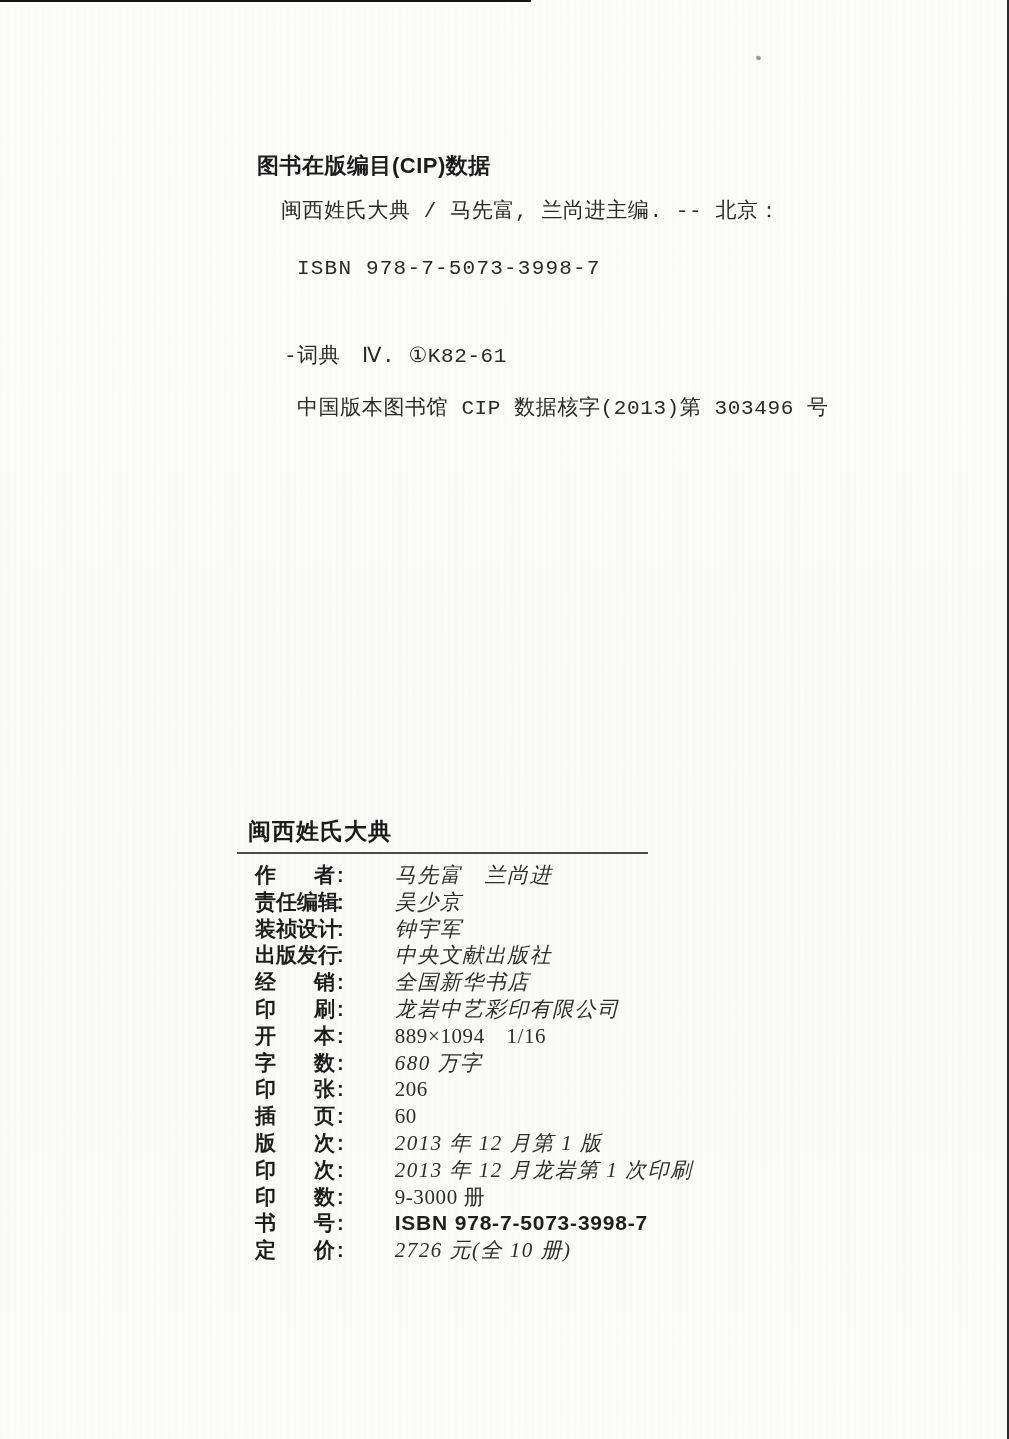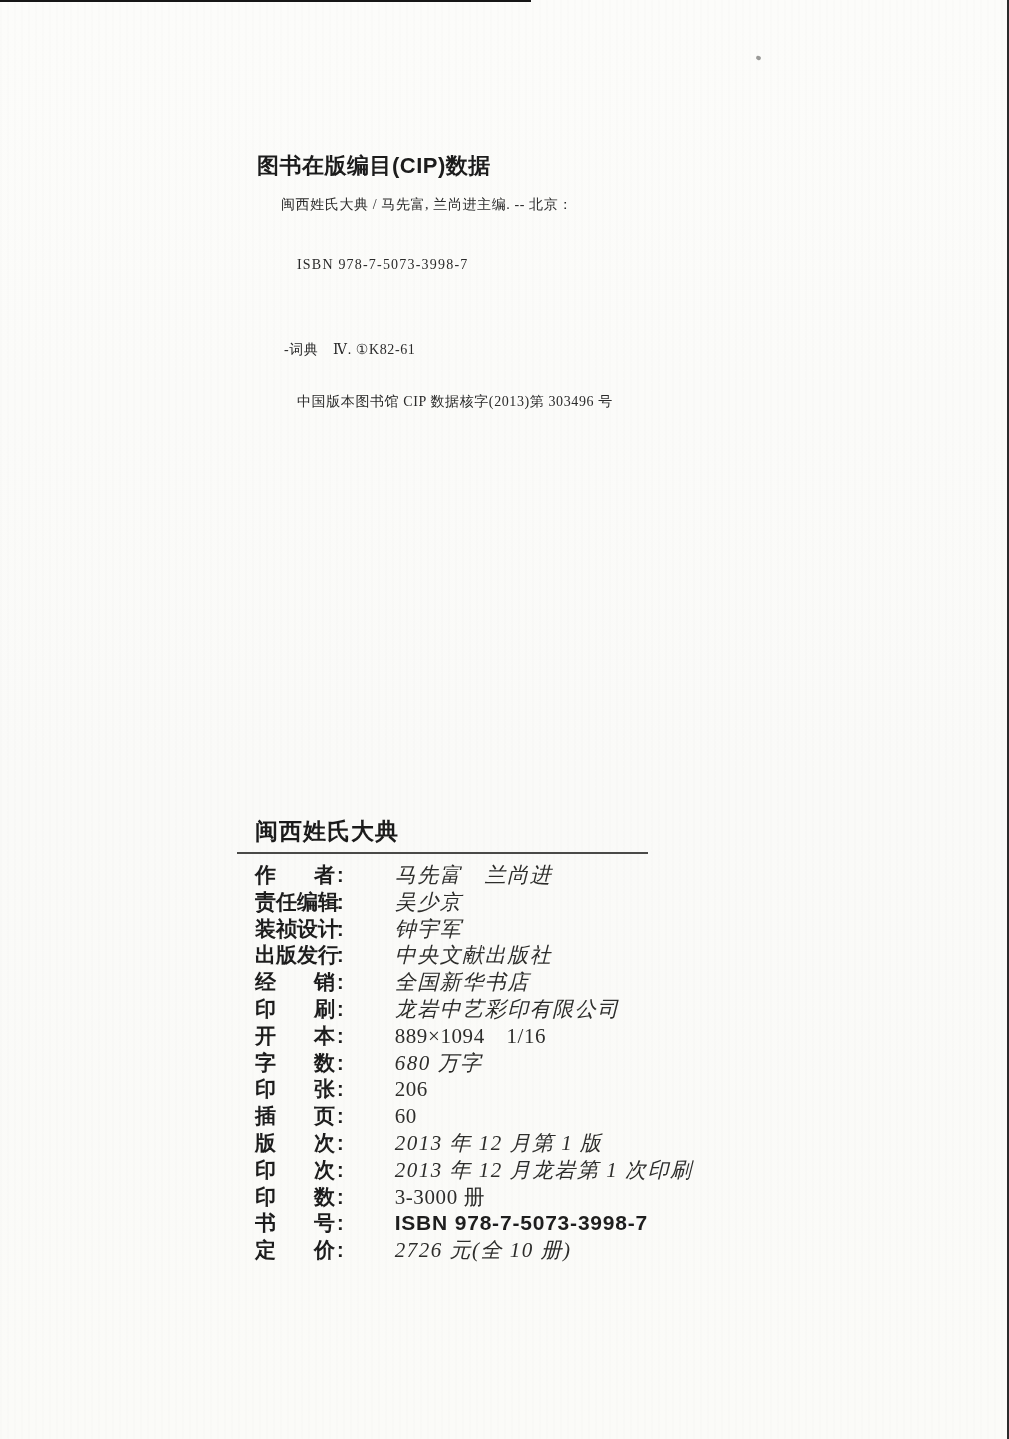--- a/index.html
+++ b/index.html
@@ -34,31 +34,31 @@
   }
   .abs { position: absolute; white-space: nowrap; }
 
   
   .cip-heading {
     left: 257px; top: 151px;
     font-family: "Liberation Sans", "DejaVu Sans", sans-serif;
     font-weight: 700; font-size: 22px; color: #1c1c1c;
     letter-spacing: 0.5px;
   }
-  .cip-line { font-size: 14px; letter-spacing: 0.6px; color: #2a2a2a; }
+  .cip-line { font-size: 21px; letter-spacing: 0.6px; color: #2a2a2a; font-family: Liberation Mono, monospace; }
   .cip-line-1 { left: 281px; top: 196px; }
   .cip-line-2 { left: 258px; top: 228px; }
   .cip-line-3 { left: 297px; top: 257px; letter-spacing: 1.2px; }
   .cip-class-1 { left: 306px; top: 311px; }
   .cip-class-2 { left: 256px; top: 341px; margin-left: 28px; }
   .cip-record  { left: 297px; top: 393px; }
 
   
   .colophon-title {
-    left: 255px; top: 816px;
+    left: 248px; top: 816px;
     font-family: Liberation Serif, serif;
     font-weight: 700; font-size: 23px; color: #1b1b1b;
     letter-spacing: 1px;
   }
   .colophon-rule {
     position: absolute; left: 237px; top: 852px;
     width: 411px; height: 2px; background: #4a4a48;
   }
   .colophon-rows {
     position: absolute; left: 255px; top: 862px; width: 480px;
@@ -214,21 +214,21 @@
         </span>
         <span class="colon">:</span>
         <span class="value kai">2013 年 12 月龙岩第 1 次印刷</span>
       </div>
       <div class="colophon-row">
         <span class="label">
           <span>印</span>
           <span>数</span>
         </span>
         <span class="colon">:</span>
-        <span class="value num">3-3000 册</span>
+        <span class="value num">9-3000 册</span>
       </div>
       <div class="colophon-row">
         <span class="label">
           <span>书</span>
           <span>号</span>
         </span>
         <span class="colon">:</span>
         <span class="value isbn">ISBN 978-7-5073-3998-7</span>
       </div>
       <div class="colophon-row">

